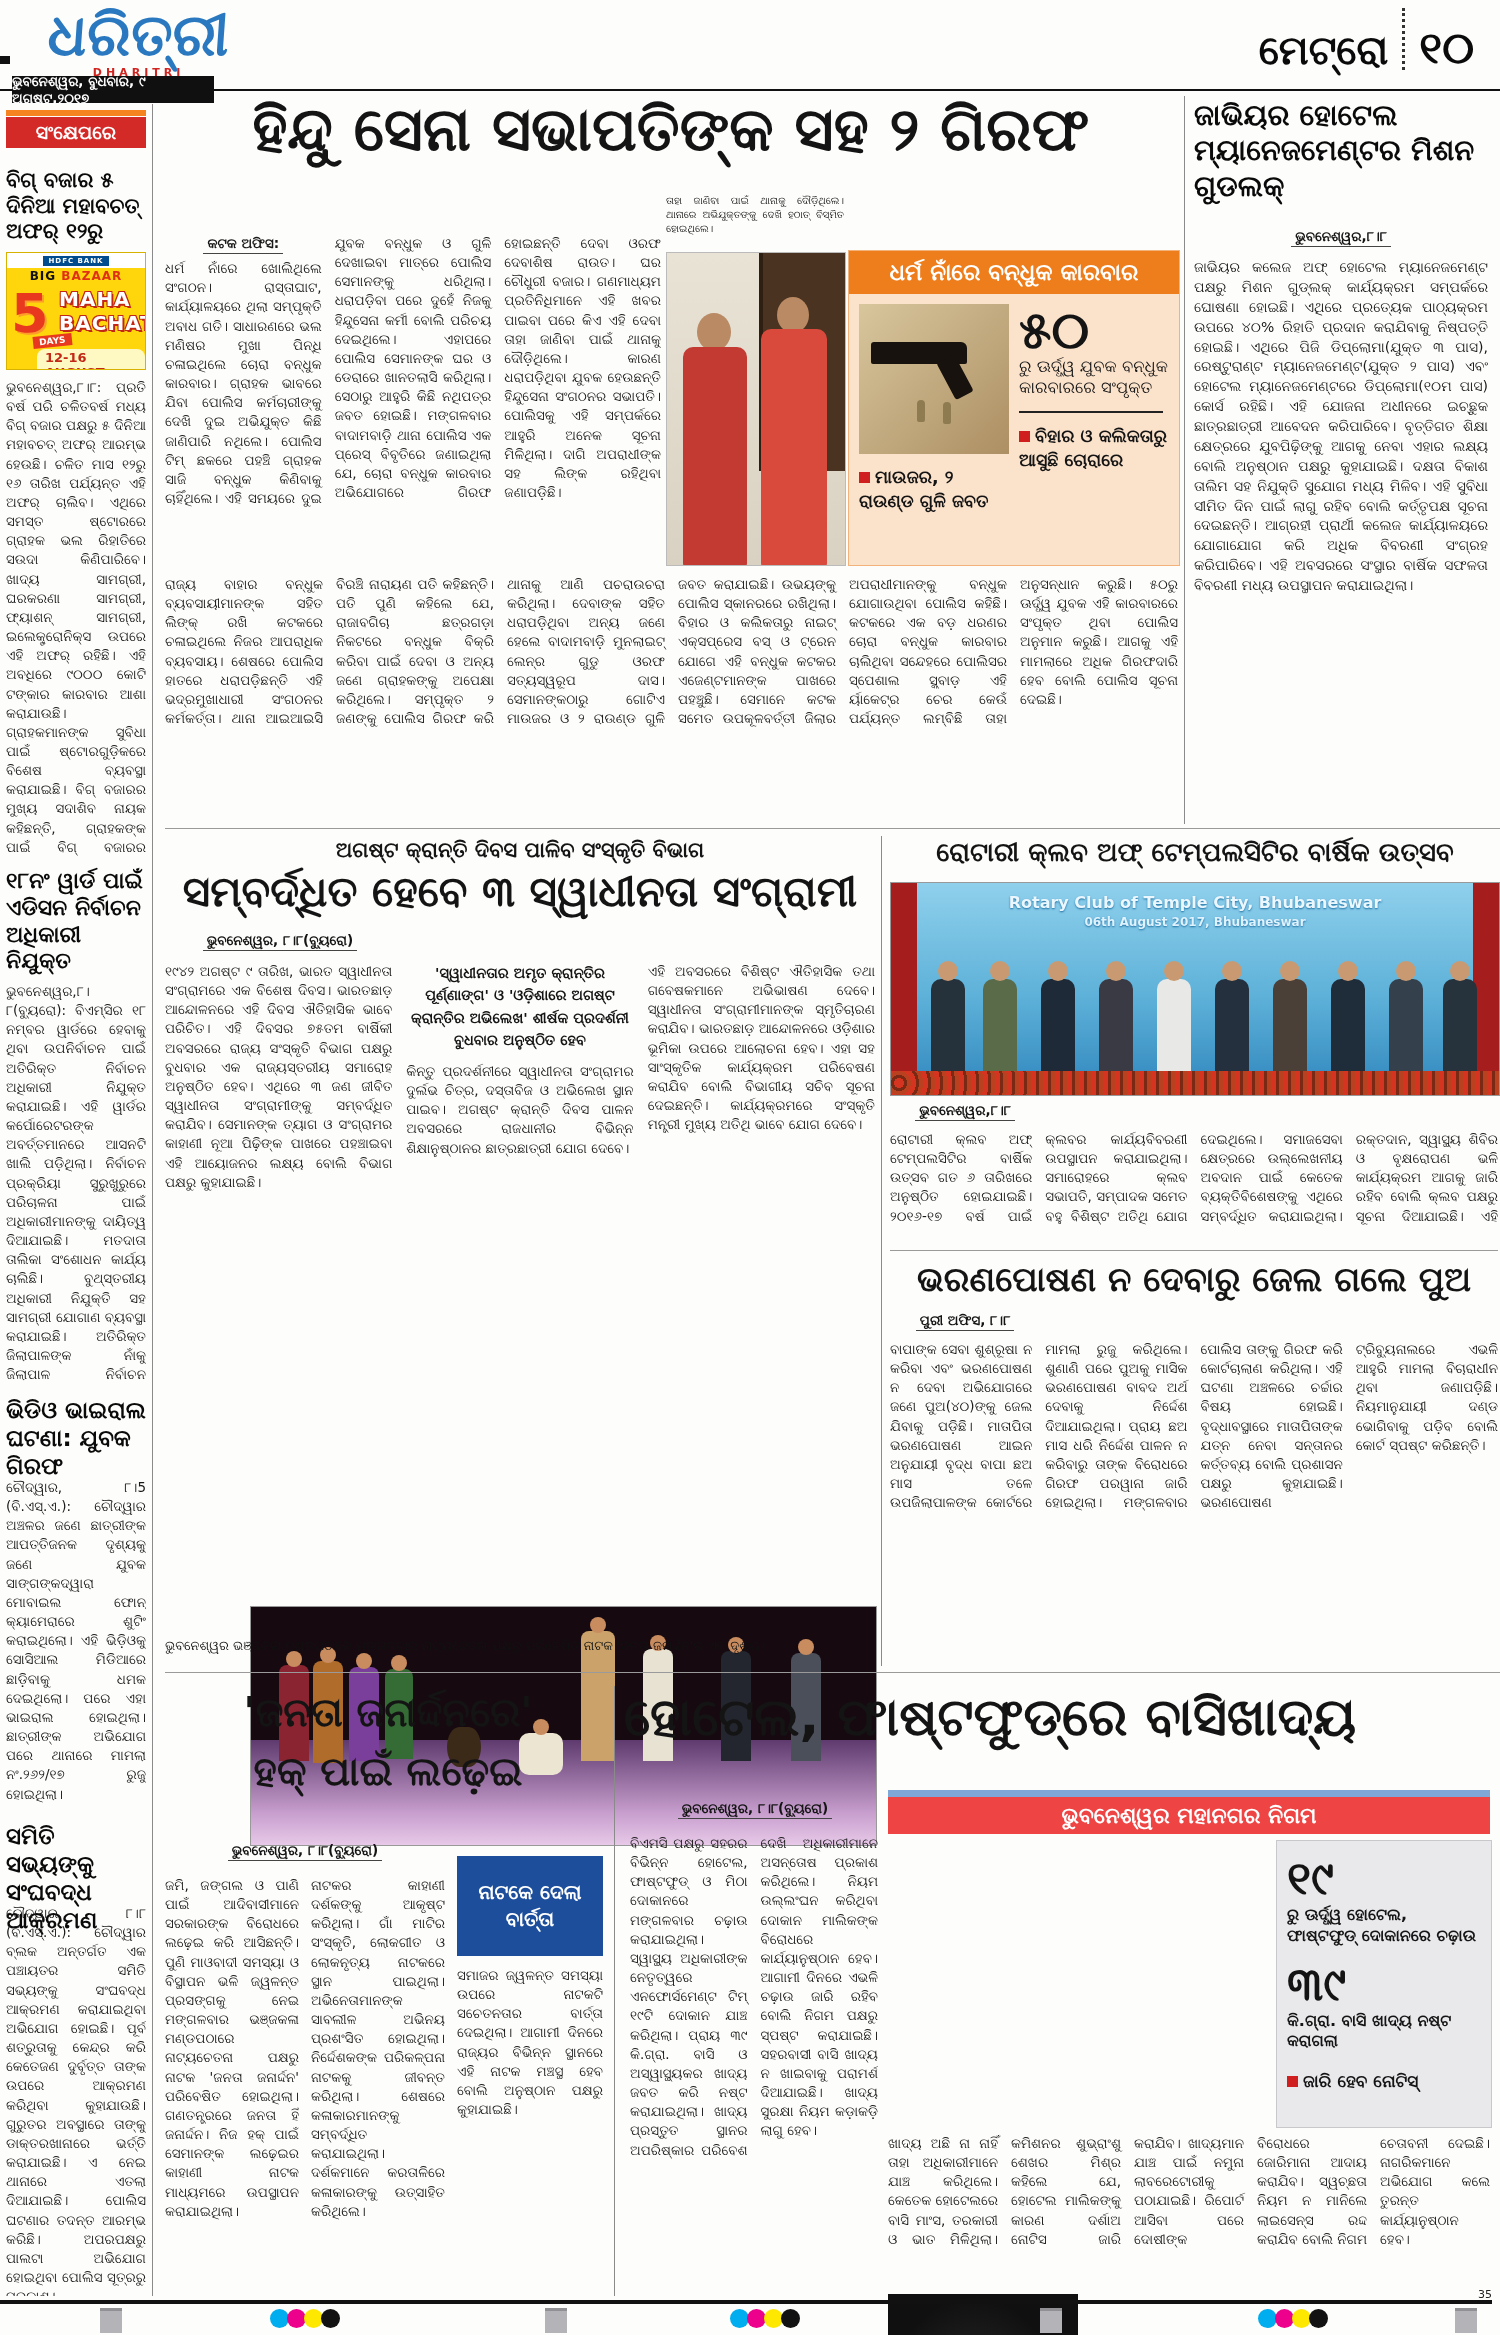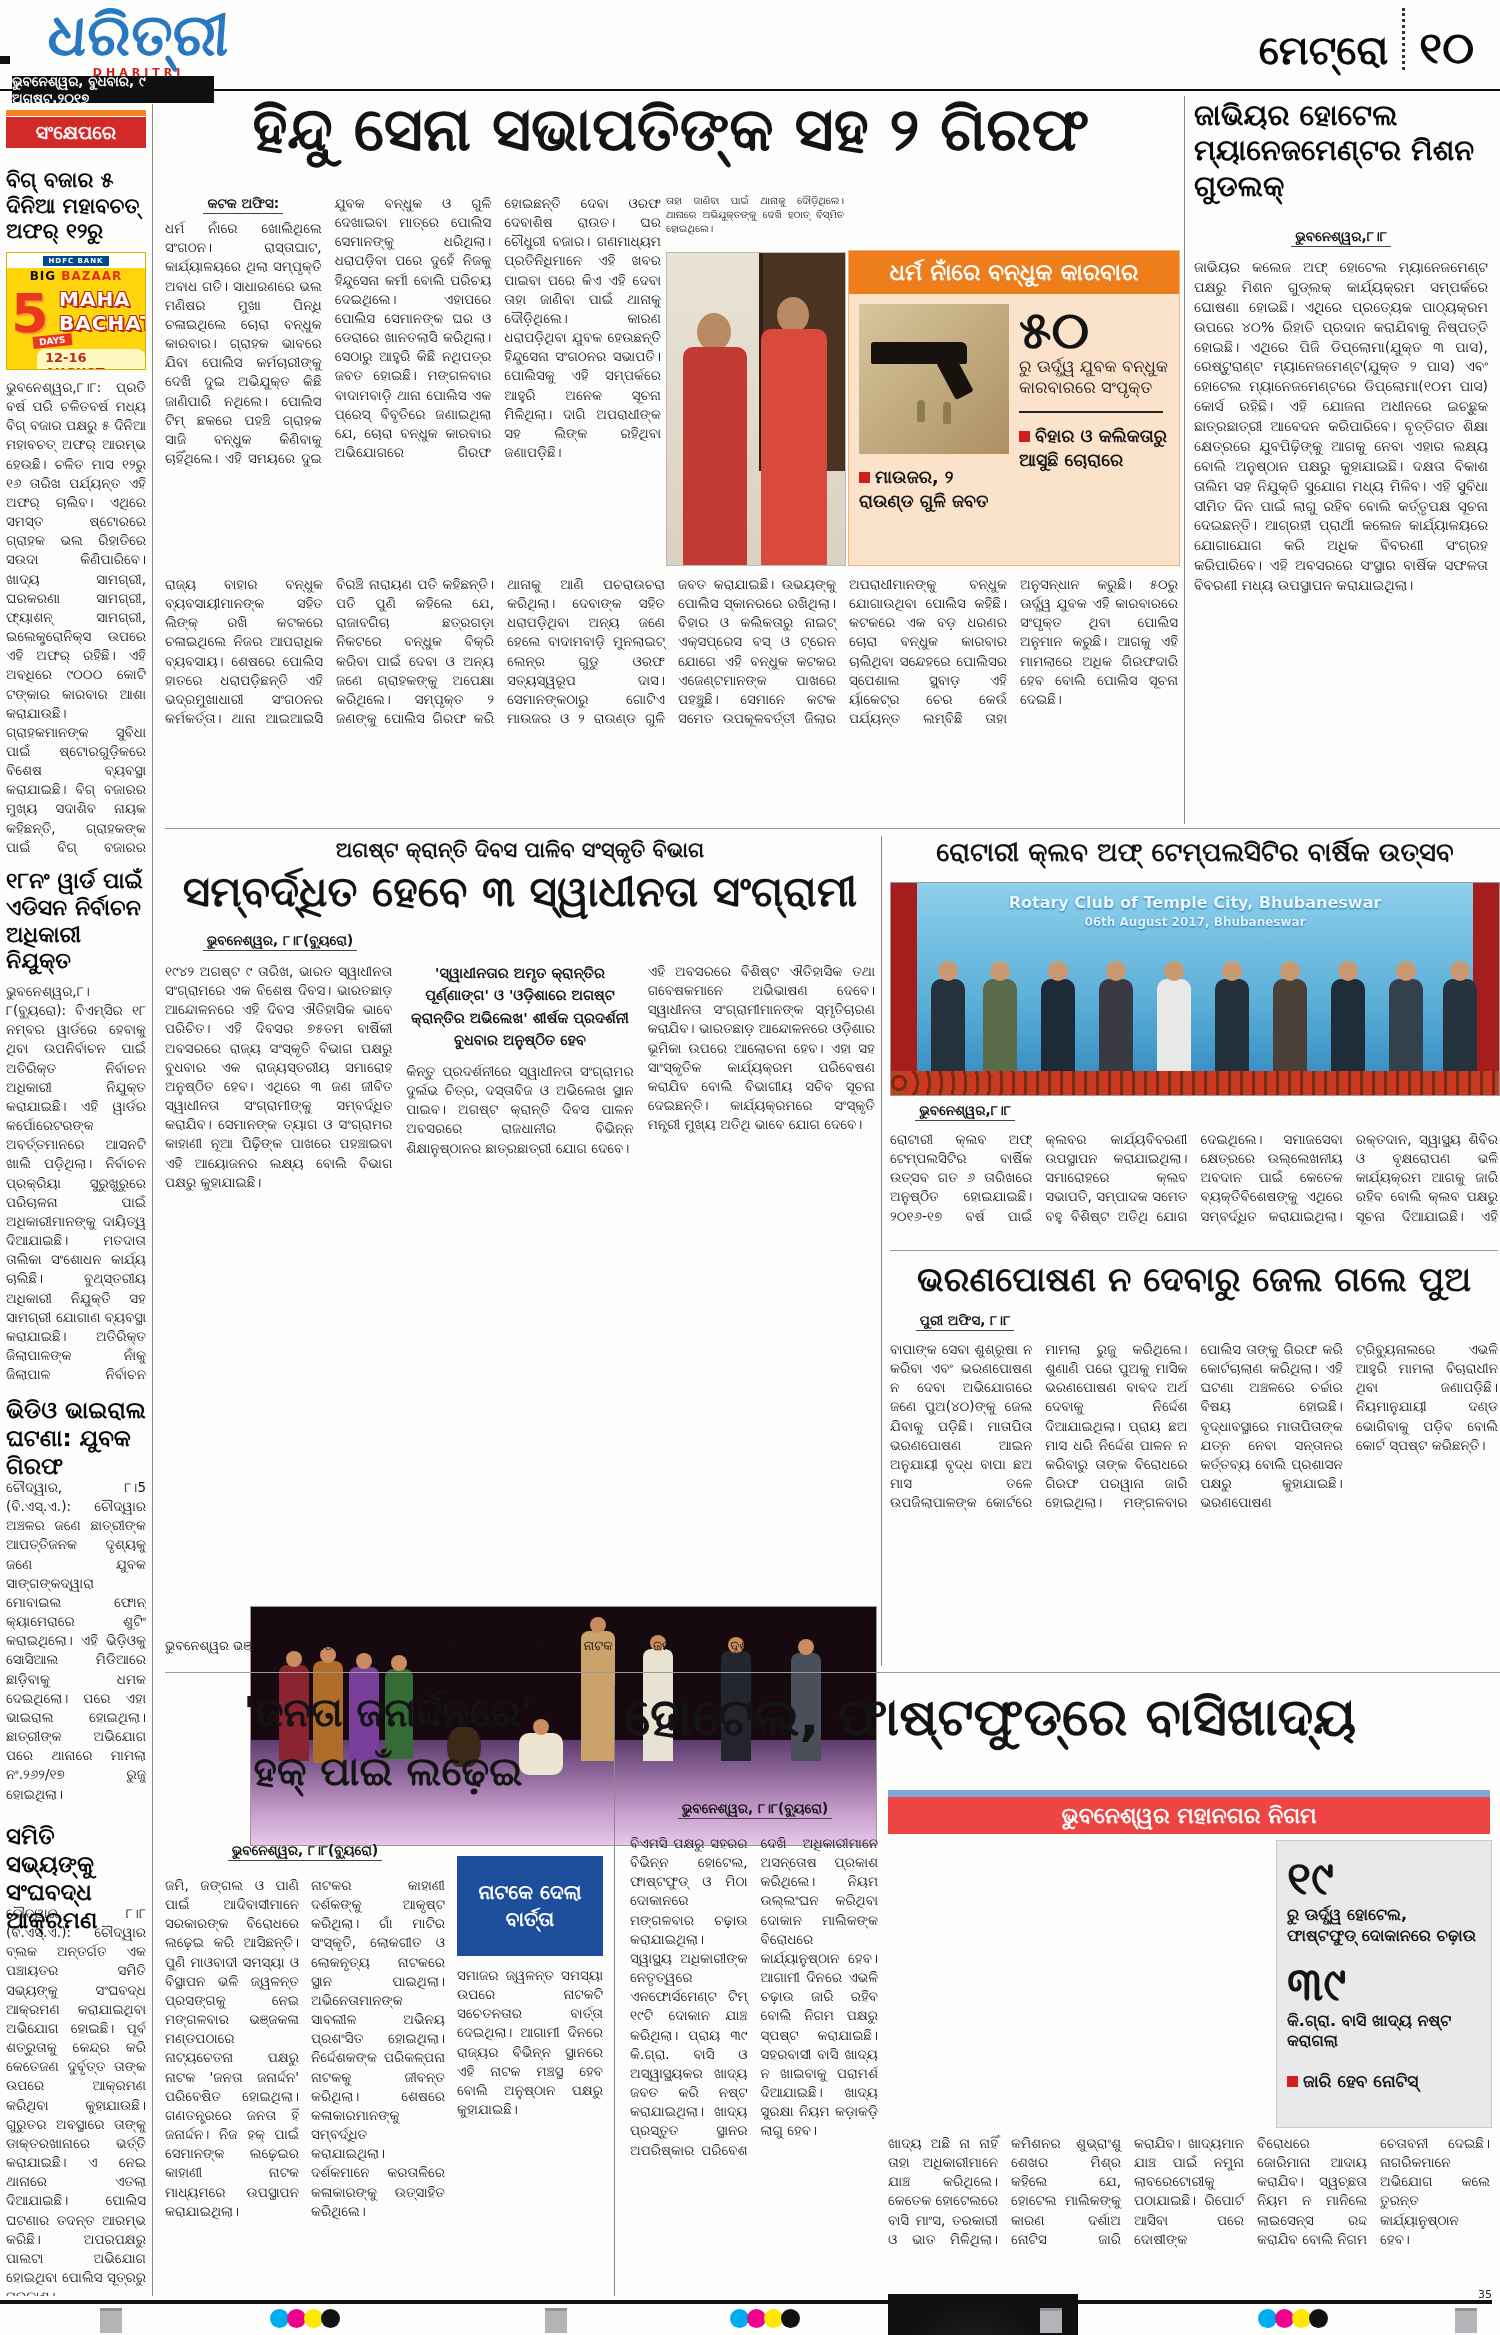--- a/index.html
+++ b/index.html
@@ -1,20 +1,20 @@
 <!DOCTYPE html>
 <html><head>
 <meta charset="utf-8">
 <style>
   html,body{margin:0;padding:0;background:#e9e9e9;}
   #page{position:relative;width:1500px;height:2335px;background:#fdfdfb;margin:0 auto;
         font-family:"DejaVu Sans",sans-serif;color:#141414;overflow:hidden;}
   .abs{position:absolute;}
   .bodytxt{font-size:13.5px;line-height:1.42;text-align:justify;overflow:hidden;color:#191919;}
-  .cols3{column-count:3;column-gap:13px;}
+  .cols3{column-count:3;column-gap:13px;margin-top:40px;}
   .cols4{column-count:4;column-gap:13px;}
   .cols5{column-count:5;column-gap:13px;}
   .cols6{column-count:6;column-gap:13px;}
   .cols2{column-count:2;column-gap:13px;}
   .hl{font-weight:700;color:#0a0a0a;line-height:1.22;}
   .byline{font-weight:700;font-size:13.5px;text-align:center;}
   .byline span{border-bottom:1px solid #444;padding:0 4px 2px;}
   .vrule{width:1px;background:#8a8a8a;}
   .hrule{height:1px;background:#9a9a9a;}
   

